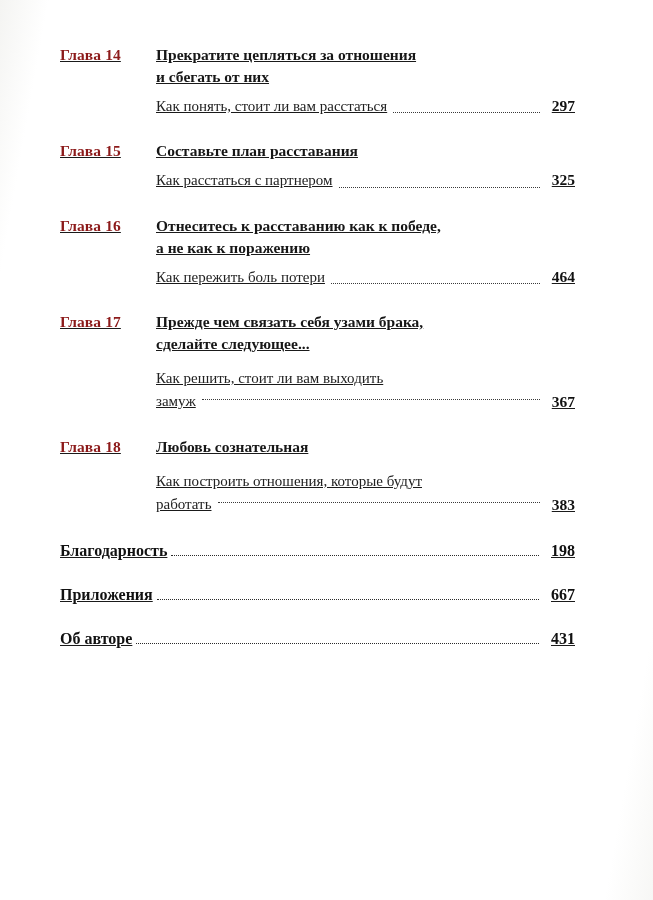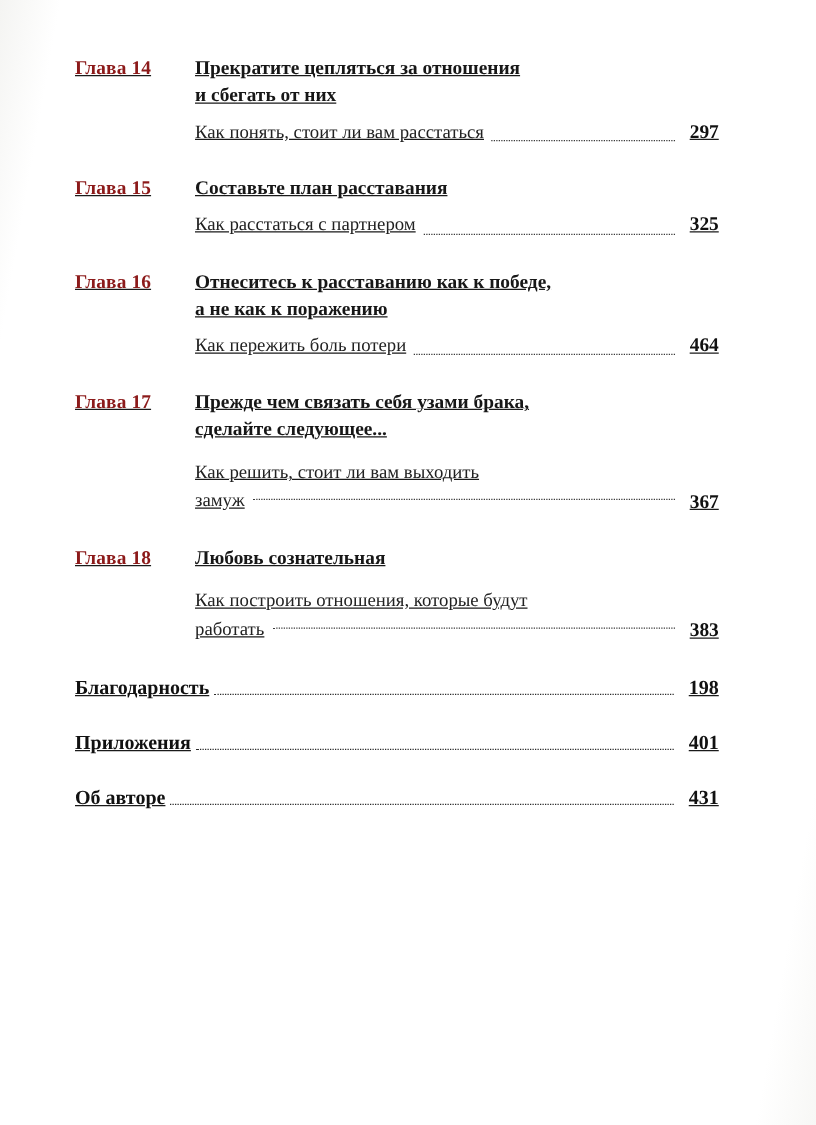--- a/index.html
+++ b/index.html
@@ -204,21 +204,21 @@
 
     <div class="back-entry">
       <span class="back-title">Благодарность</span>
       <span class="leader"></span>
       <span class="page-num">198</span>
     </div>
 
     <div class="back-entry">
       <span class="back-title">Приложения</span>
       <span class="leader"></span>
-      <span class="page-num">401</span>
+      <span class="page-num">667</span>
     </div>
 
     <div class="back-entry">
       <span class="back-title">Об авторе</span>
       <span class="leader"></span>
       <span class="page-num">431</span>
     </div>
 
   </div>
 </div>

